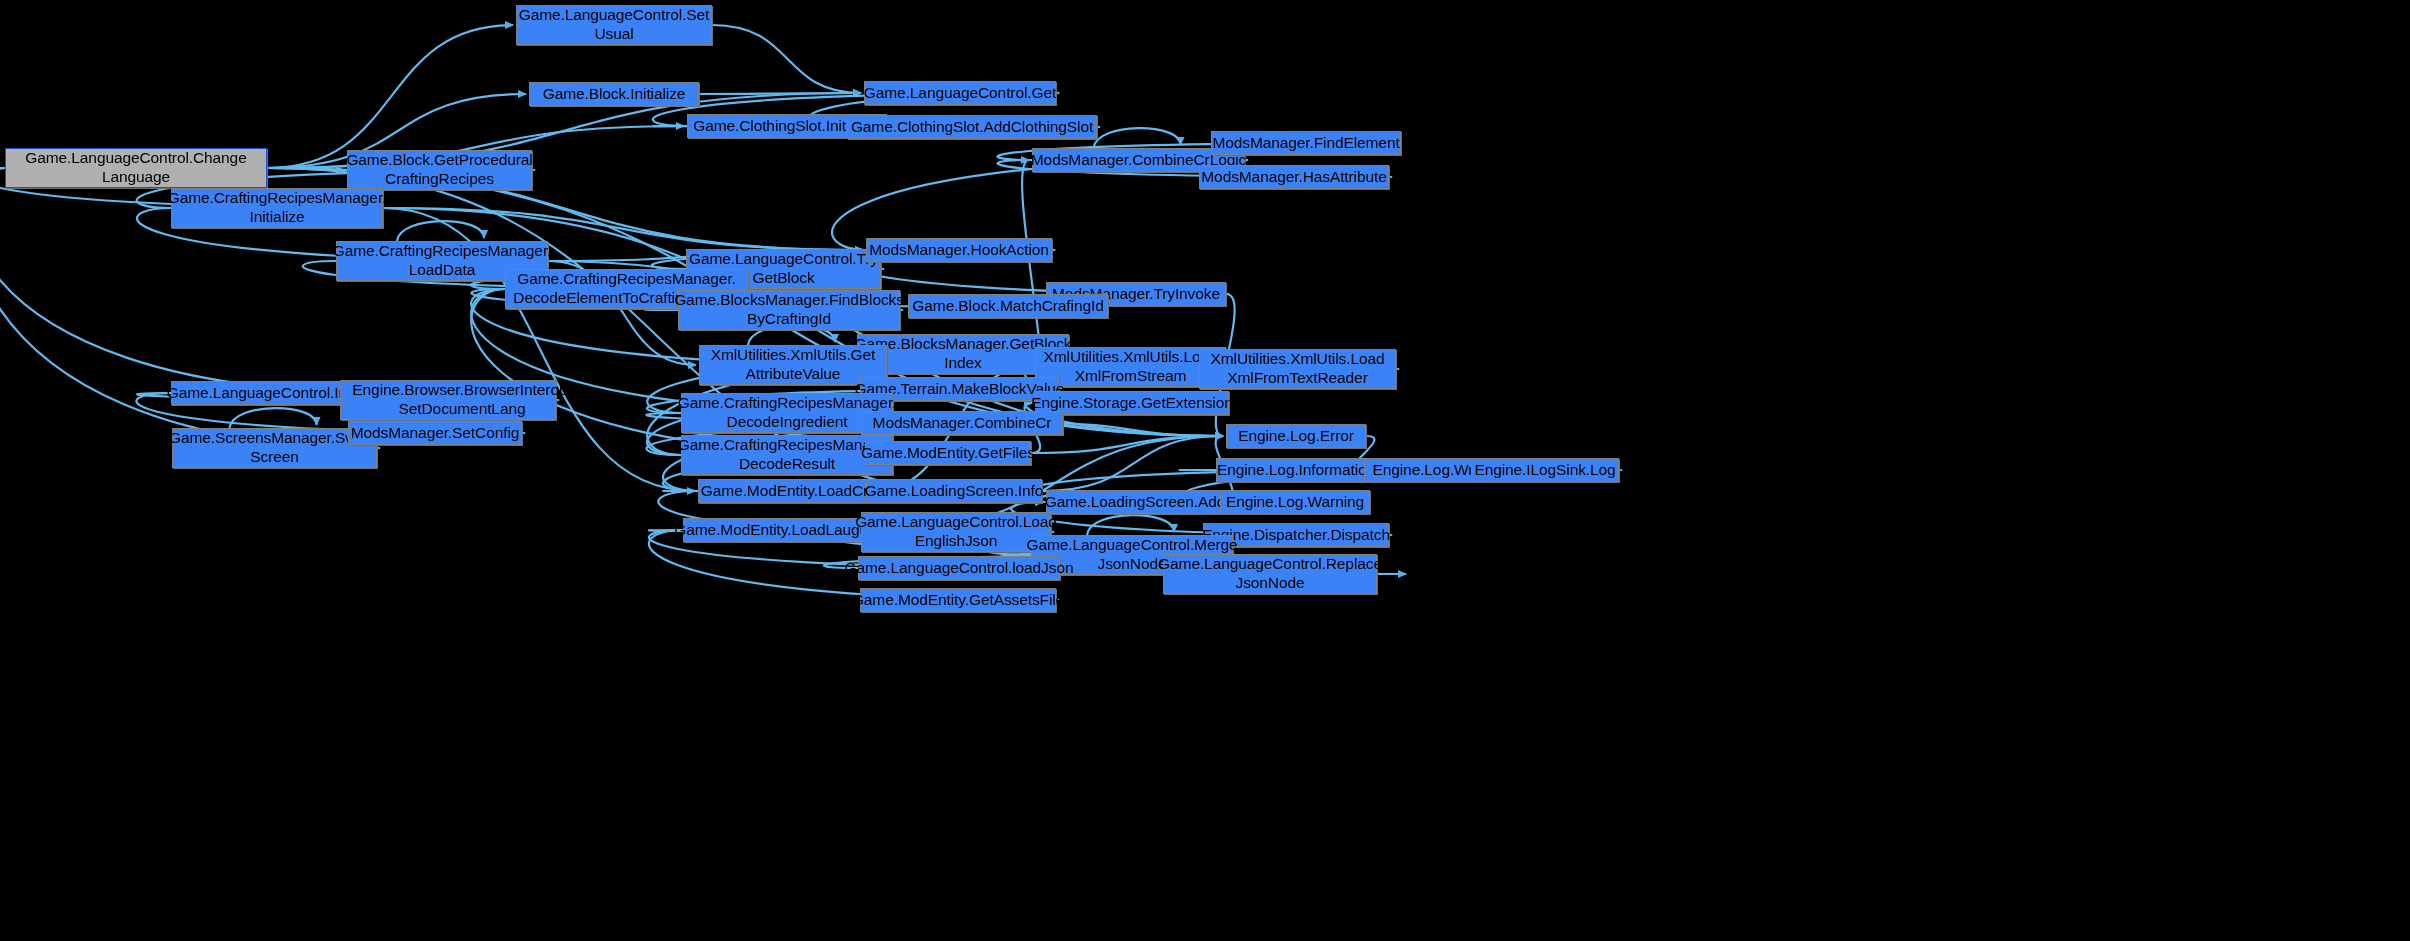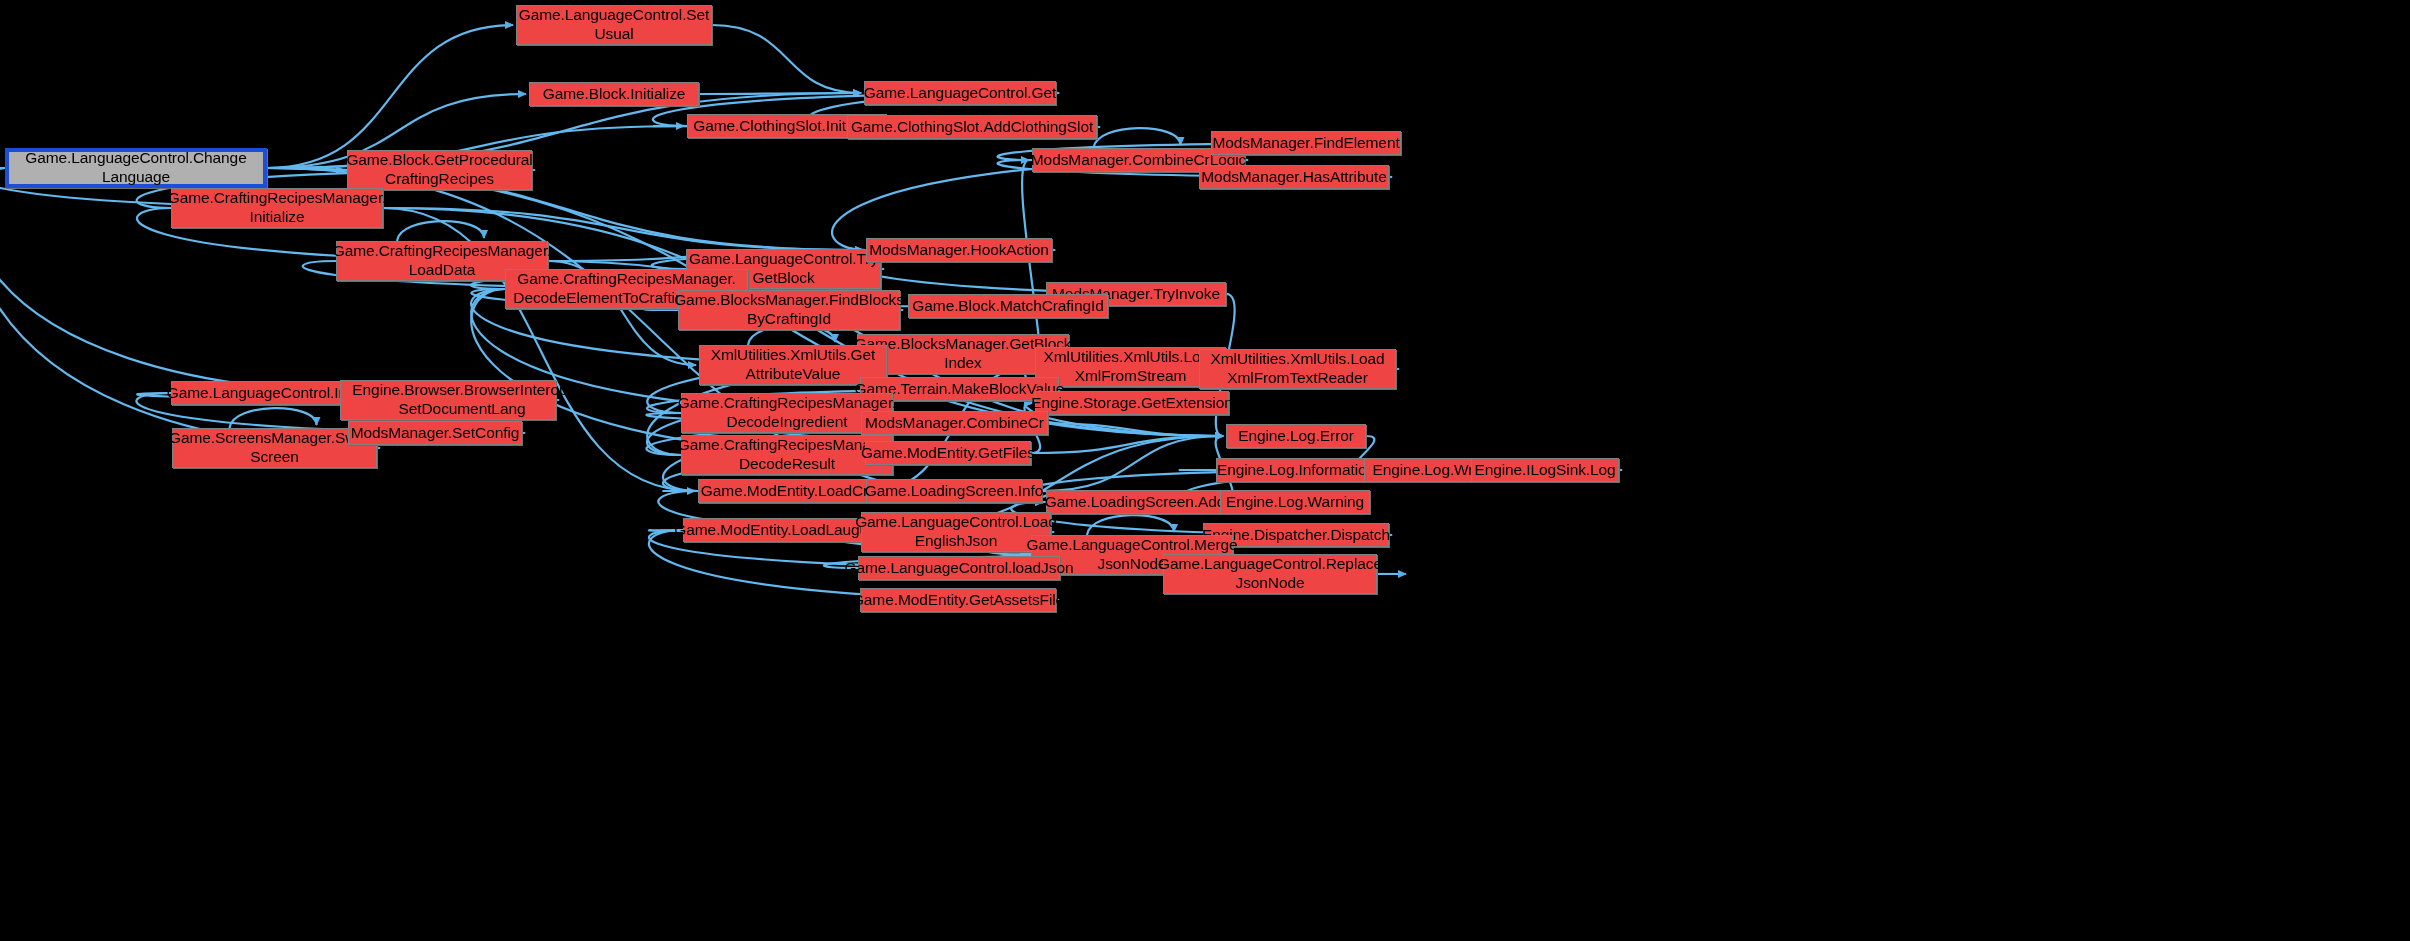--- a/index.html
+++ b/index.html
@@ -19,38 +19,38 @@
     position: absolute;
     left: 0;
     top: 0;
     width: 2410px;
     height: 941px;
     pointer-events: none;
   }
   .node {
     position: absolute;
     box-sizing: border-box;
-    background: #ef4444;
+    background: #3b82f6;
     border: 1px solid #808080;
     box-shadow: 1px 1px 0 0 #6e6e6e;
     color: #000000;
     font-size: 15.5px;
     line-height: 1.22;
     display: flex;
     align-items: center;
     justify-content: center;
     text-align: center;
     padding: 1px 4px;
     letter-spacing: -0.1px;
     white-space: pre-line;
     z-index: 5;
   }
   .node.root {
     background: #b0b0b0;
-    border: 4px solid #1d4ed8;
+    border: 1px solid #1d4ed8;
   }
 </style>
 </head>
 <body>
 
 <div id="canvas">
   <svg id="edge-layer" viewBox="0 0 2410 941" preserveAspectRatio="none">
     <defs>
       <marker id="arrow" markerWidth="9" markerHeight="8" refX="8" refY="4" orient="auto" markerUnits="userSpaceOnUse">
         <path d="M0,0 L9,4 L0,8 z" fill="#5aaee8"></path>
@@ -178,21 +178,21 @@
       <div class="node" style="left: 860px; top: 377px; width: 199px; height: 24px;">Game.Terrain.MakeBlockValue</div>
       <div class="node" style="left: 1035px; top: 391px; width: 194px; height: 24px;">Engine.Storage.GetExtension</div>
       <div class="node" style="left: 171px; top: 381px; width: 214px; height: 24px;">Game.LanguageControl.Initialize</div>
       <div class="node" style="left: 340px; top: 380px; width: 216px; height: 40px; padding-left: 32px;">Engine.Browser.BrowserInterop.
 SetDocumentLang</div>
       <div class="node" style="left: 172px; top: 428px; width: 205px; height: 40px;">Game.ScreensManager.Switch
 Screen</div>
       <div class="node" style="left: 348px; top: 421px; width: 174px; height: 24px;">ModsManager.SetConfig</div>
       <div class="node" style="left: 681px; top: 393px; width: 212px; height: 40px;">Game.CraftingRecipesManager.
 DecodeIngredient</div>
-      <div class="node" style="left: 861px; top: 411px; width: 187px; height: 24px;">ModsManager.CombineCr</div>
+      <div class="node" style="left: 861px; top: 411px; width: 202px; height: 24px;">ModsManager.CombineCr</div>
       <div class="node" style="left: 681px; top: 435px; width: 212px; height: 40px;">Game.CraftingRecipesManager.
 DecodeResult</div>
       <div class="node" style="left: 865px; top: 441px; width: 166px; height: 24px;">Game.ModEntity.GetFiles</div>
       <div class="node" style="left: 1226px; top: 424px; width: 140px; height: 24px;">Engine.Log.Error</div>
       <div class="node" style="left: 1216px; top: 458px; width: 160px; height: 24px;">Engine.Log.Information</div>
       <div class="node" style="left: 1364px; top: 458px; width: 134px; height: 24px;">Engine.Log.Write</div>
       <div class="node" style="left: 1471px; top: 458px; width: 148px; height: 24px;">Engine.ILogSink.Log</div>
       <div class="node" style="left: 698px; top: 479px; width: 173px; height: 24px;">Game.ModEntity.LoadCr</div>
       <div class="node" style="left: 866px; top: 479px; width: 176px; height: 24px;">Game.LoadingScreen.Info</div>
       <div class="node" style="left: 1046px; top: 490px; width: 178px; height: 24px;">Game.LoadingScreen.Add</div>

